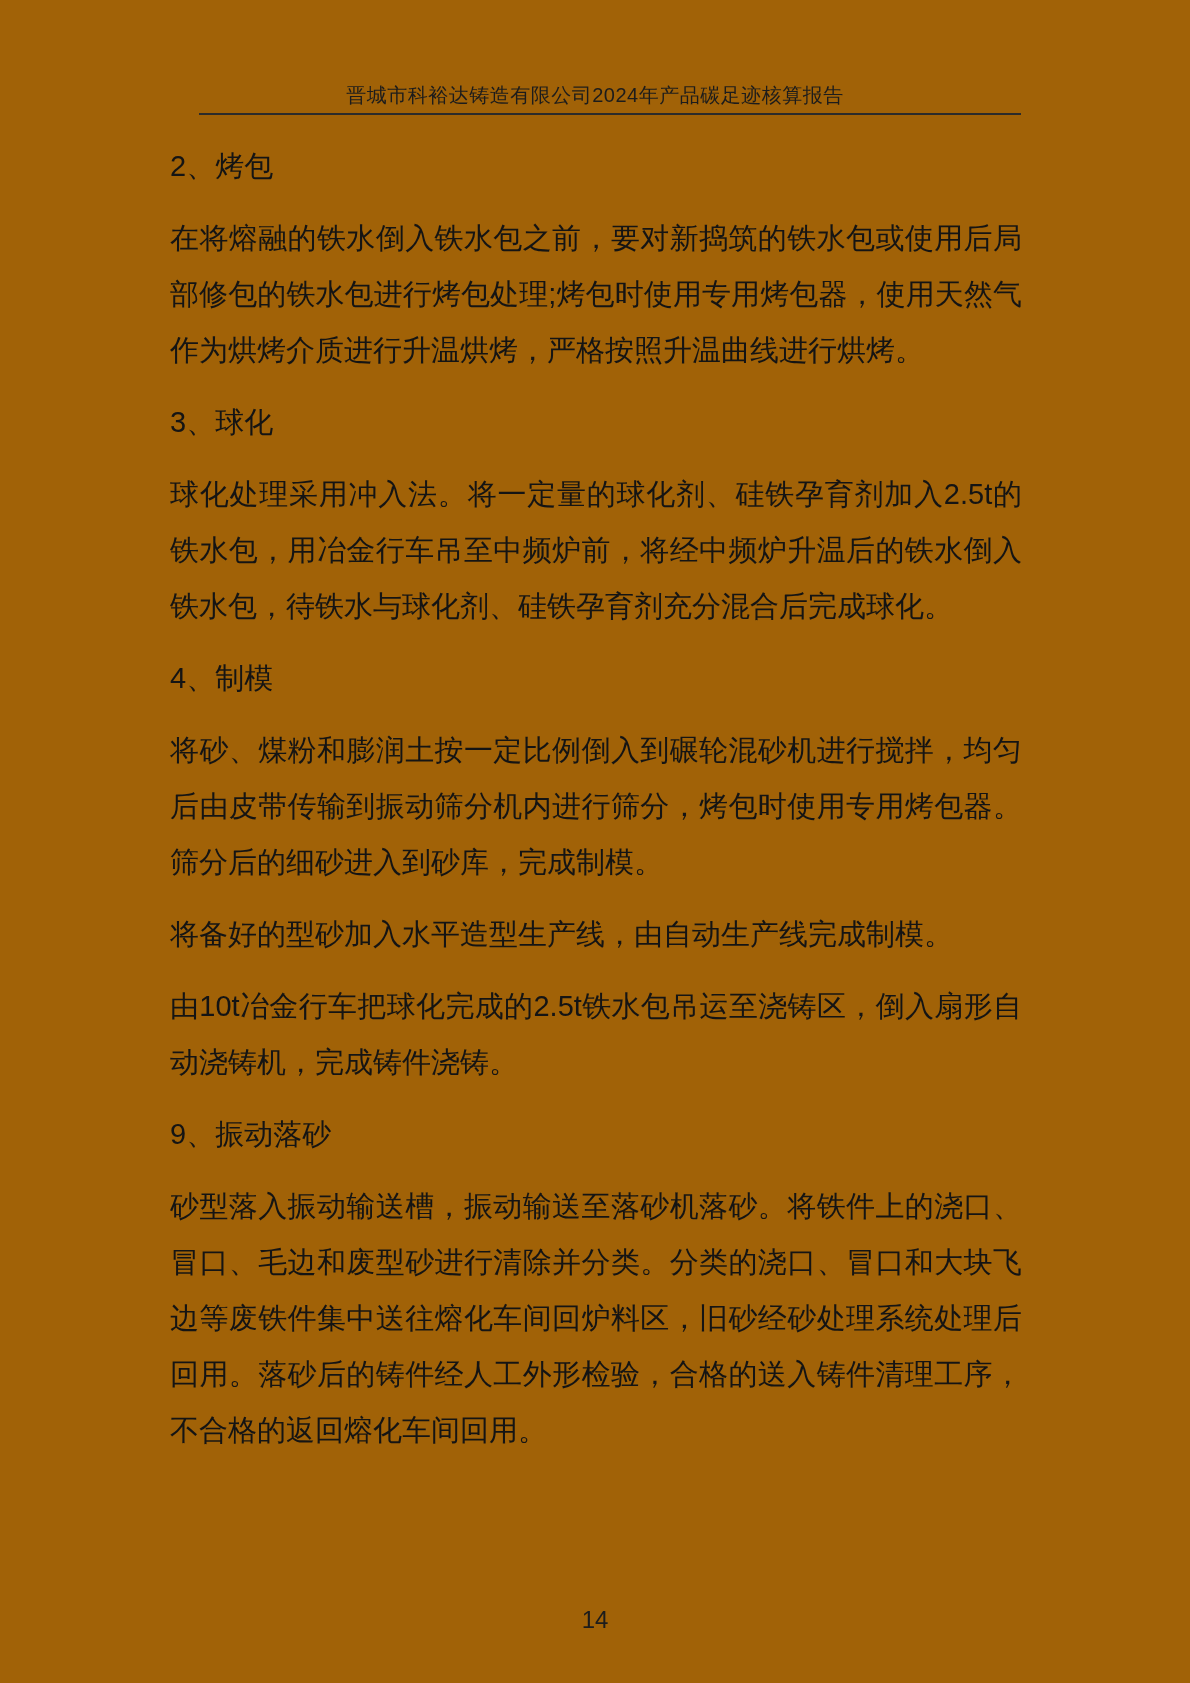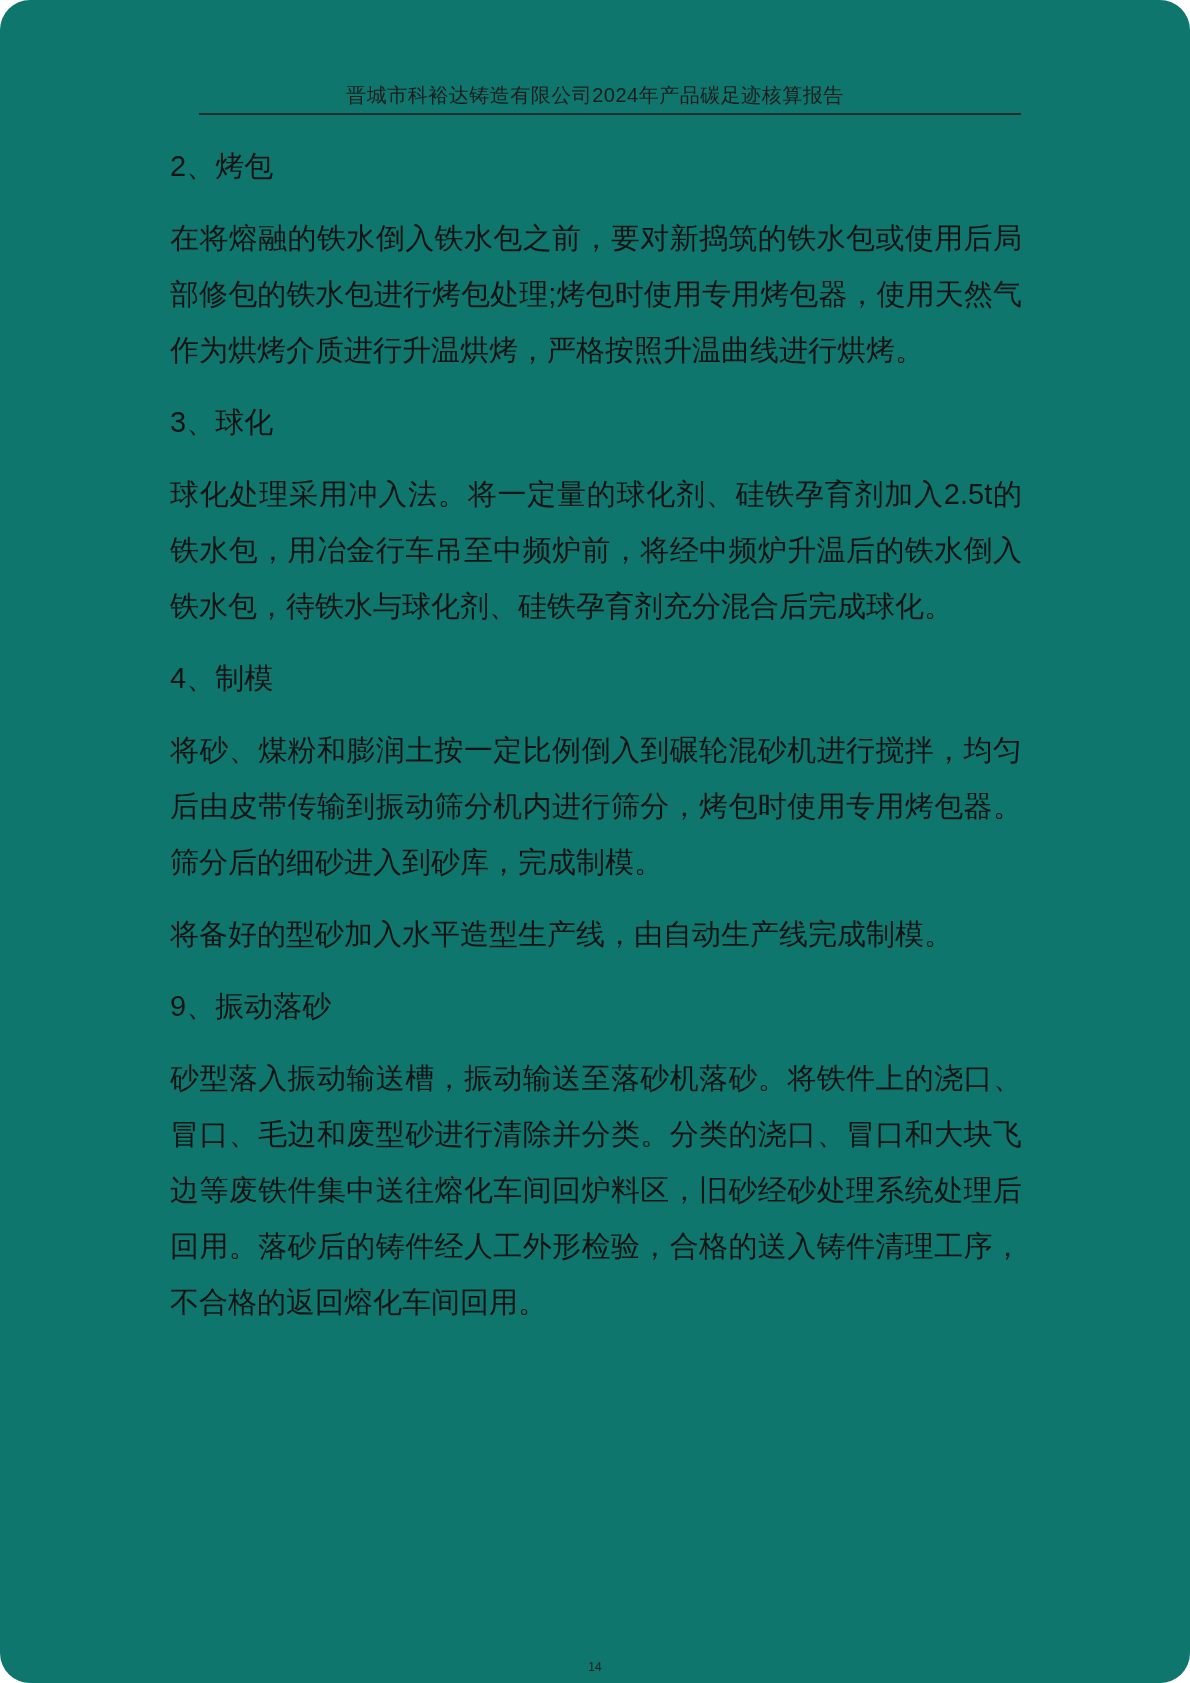--- a/index.html
+++ b/index.html
@@ -8,22 +8,21 @@
     width: 1190px;
     height: 1683px;
     position: relative;
     font-family: "Liberation Sans", sans-serif;
     color: #161616;
     overflow: hidden;
   }
   .page {
     position: absolute;
     inset: 0;
-    background: #0f766e;
-    border-radius: 30px;
+    background: #a16207;
   }
   .header-text {
     position: absolute;
     top: 82px;
     left: 0;
     width: 100%;
     text-align: center;
     font-size: 20px;
     font-weight: 400;
     letter-spacing: 0.5px;
@@ -50,45 +49,46 @@
   .block { margin: 16px; }
   .block.para {
     text-align: justify;
     text-justify: inter-ideograph;
   }
   .block.heading {
     text-align: left;
   }
   .footer {
     position: absolute;
-    top: 1660px;
+    top: 1606px;
     left: 0;
     width: 100%;
     text-align: center;
-    font-size: 12px;
+    font-size: 24px;
     color: #1c1c1c;
   }
 </style>
 </head>
 <body>
 
 <div class="page">
 
   <div class="header-text">晋城市科裕达铸造有限公司2024年产品碳足迹核算报告</div>
 
   <div class="header-rule"></div>
 
   <div class="content" id="blocks">
       <div class="block heading">2、烤包</div>
       <div class="block para">在将熔融的铁水倒入铁水包之前，要对新捣筑的铁水包或使用后局部修包的铁水包进行烤包处理;烤包时使用专用烤包器，使用天然气作为烘烤介质进行升温烘烤，严格按照升温曲线进行烘烤。</div>
       <div class="block heading">3、球化</div>
       <div class="block para">球化处理采用冲入法。将一定量的球化剂、硅铁孕育剂加入2.5t的铁水包，用冶金行车吊至中频炉前，将经中频炉升温后的铁水倒入铁水包，待铁水与球化剂、硅铁孕育剂充分混合后完成球化。</div>
       <div class="block heading">4、制模</div>
       <div class="block para">将砂、煤粉和膨润土按一定比例倒入到碾轮混砂机进行搅拌，均匀后由皮带传输到振动筛分机内进行筛分，烤包时使用专用烤包器。筛分后的细砂进入到砂库，完成制模。</div>
       <div class="block para">将备好的型砂加入水平造型生产线，由自动生产线完成制模。</div>
+      <div class="block para">由10t冶金行车把球化完成的2.5t铁水包吊运至浇铸区，倒入扇形自动浇铸机，完成铸件浇铸。</div>
       <div class="block heading">9、振动落砂</div>
       <div class="block para">砂型落入振动输送槽，振动输送至落砂机落砂。将铁件上的浇口、冒口、毛边和废型砂进行清除并分类。分类的浇口、冒口和大块飞边等废铁件集中送往熔化车间回炉料区，旧砂经砂处理系统处理后回用。落砂后的铸件经人工外形检验，合格的送入铸件清理工序，不合格的返回熔化车间回用。</div>
     </div>
 
   <div class="footer">
     <span>14</span>
   </div>
 
 </div>
 

